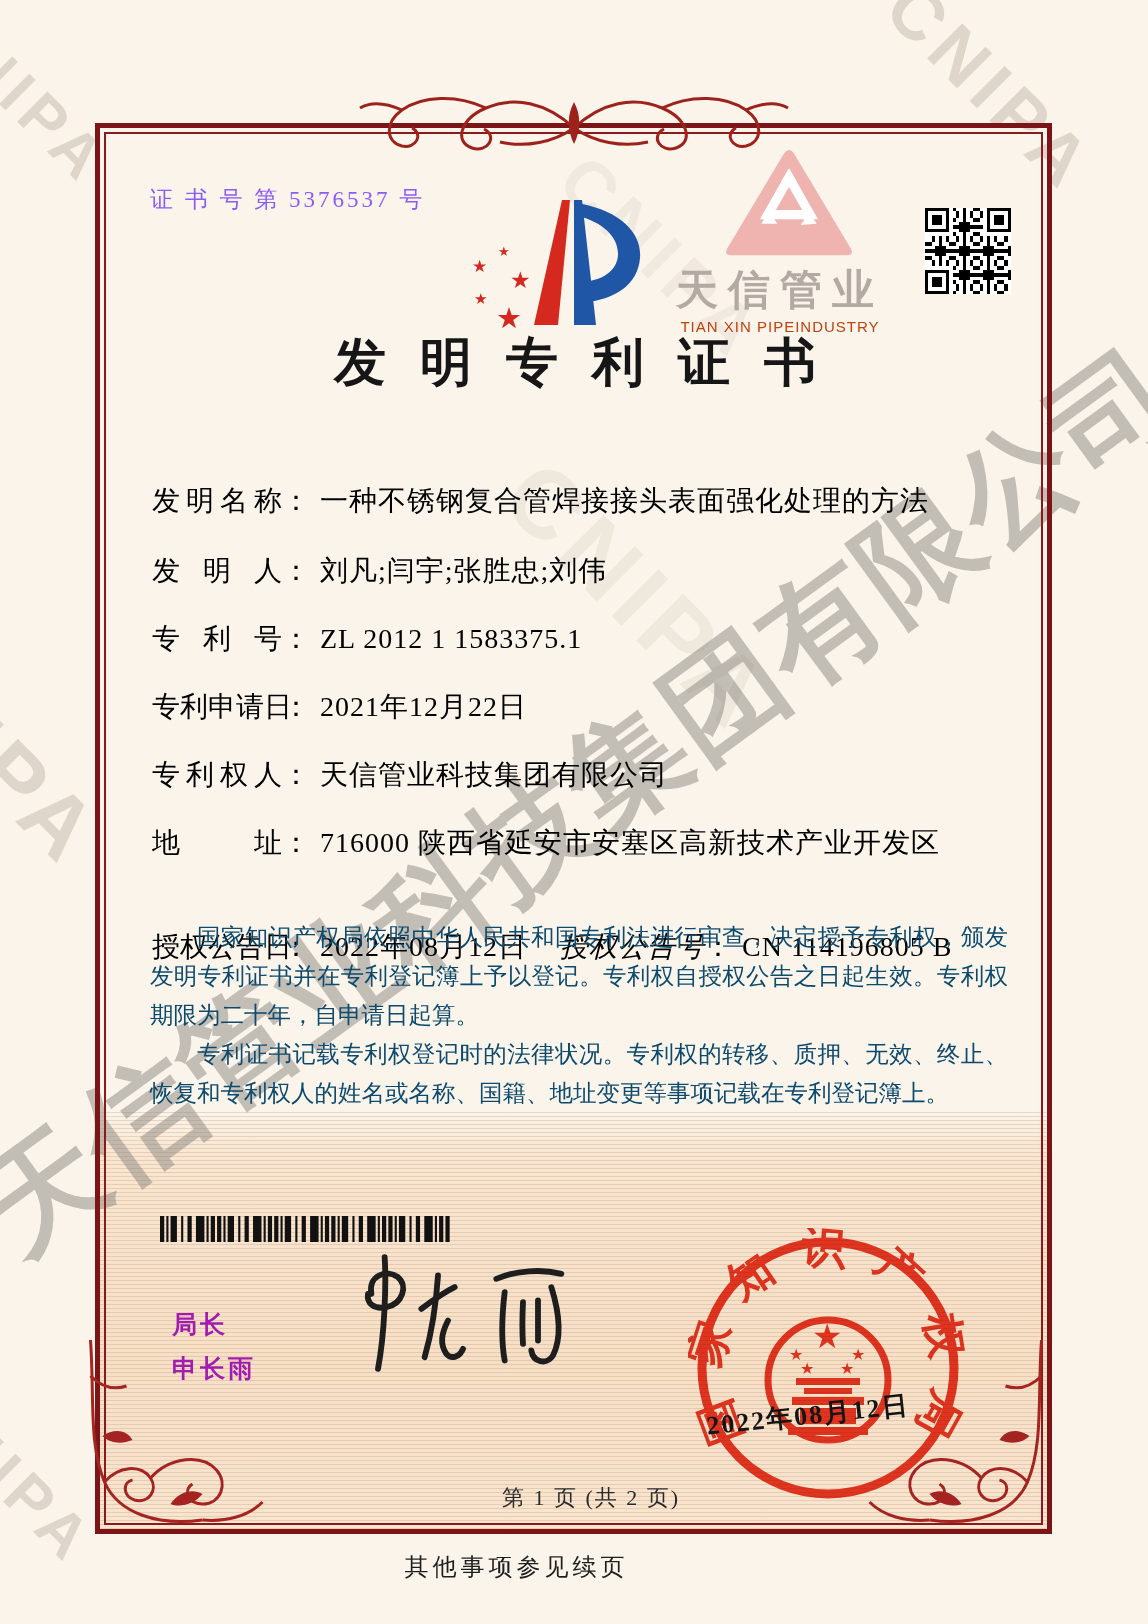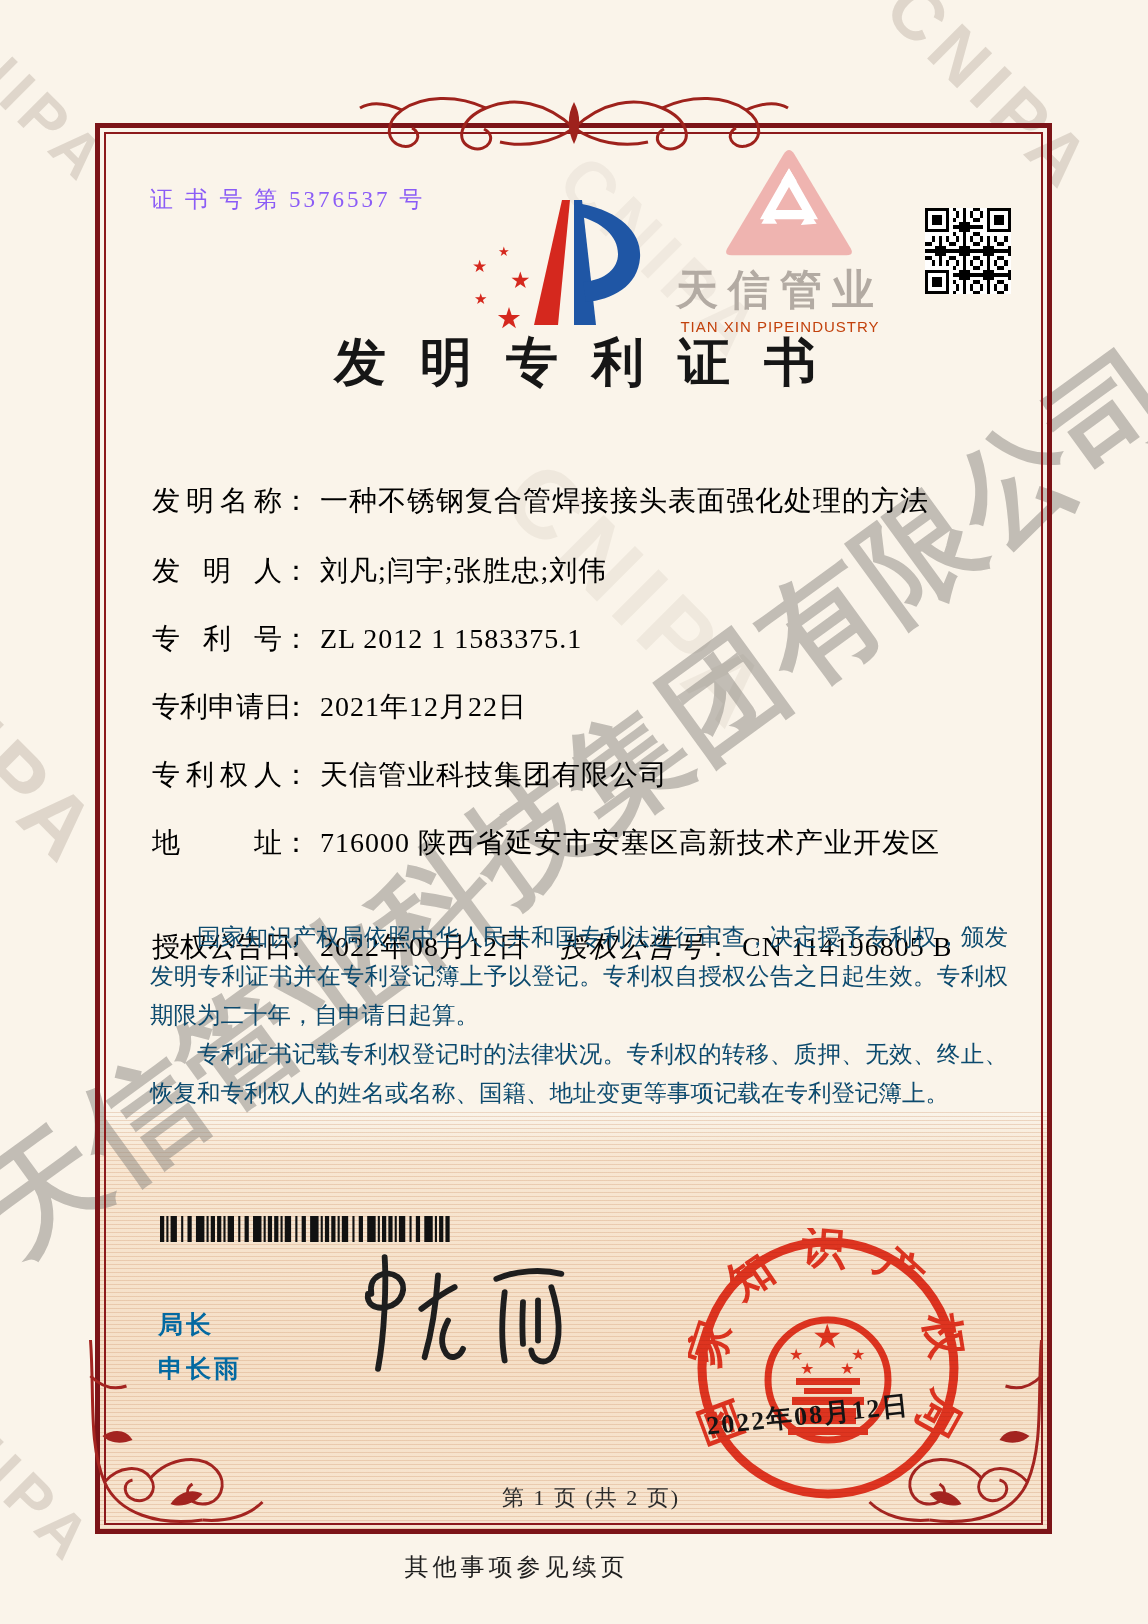--- a/index.html
+++ b/index.html
@@ -38,21 +38,21 @@
   .f-value{display:inline-block;margin-left:10px;letter-spacing:1px;}
   .grant-pair{position:absolute;left:408px;top:0;}
   
   .notice{position:absolute;z-index:4;left:150px;top:918px;width:858px;font-size:23.5px;line-height:39px;
       color:#0c4a6e;text-align:justify;}
   .notice p{margin:0;text-indent:2em;}
   
   .barcode{position:absolute;z-index:4;left:160px;top:1216px;width:296px;height:26px;}
   .barcode svg{width:100%;height:100%;}
   
-  .sig-label{position:absolute;z-index:4;left:158px;font-size:25px;font-weight:bold;color:#0369a1;
+  .sig-label{position:absolute;z-index:4;left:172px;font-size:25px;font-weight:bold;color:#a21caf;
       font-family:"Liberation Sans","DejaVu Sans",sans-serif;letter-spacing:3px;}
   .signature{position:absolute;z-index:4;left:338px;top:1248px;width:250px;height:130px;}
   
   .seal{position:absolute;z-index:5;left:688px;top:1228px;width:280px;height:280px;mix-blend-mode:multiply;opacity:0.95;}
   .seal-date{position:absolute;z-index:6;left:706px;top:1398px;font-size:26px;font-weight:600;color:#151515;
       letter-spacing:2px;transform:rotate(-6deg);white-space:nowrap;}
   
   .page-info{position:absolute;z-index:4;left:113px;top:1483px;width:956px;text-align:center;font-size:22px;
       letter-spacing:2px;color:#2a2a2a;}
   .continuation{position:absolute;z-index:4;left:0;top:1551px;width:1033px;text-align:center;font-size:24px;

